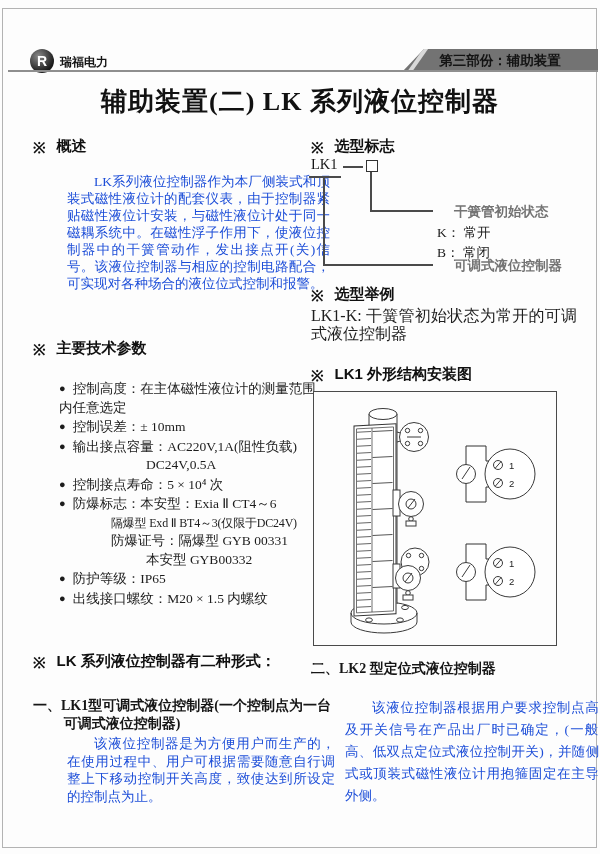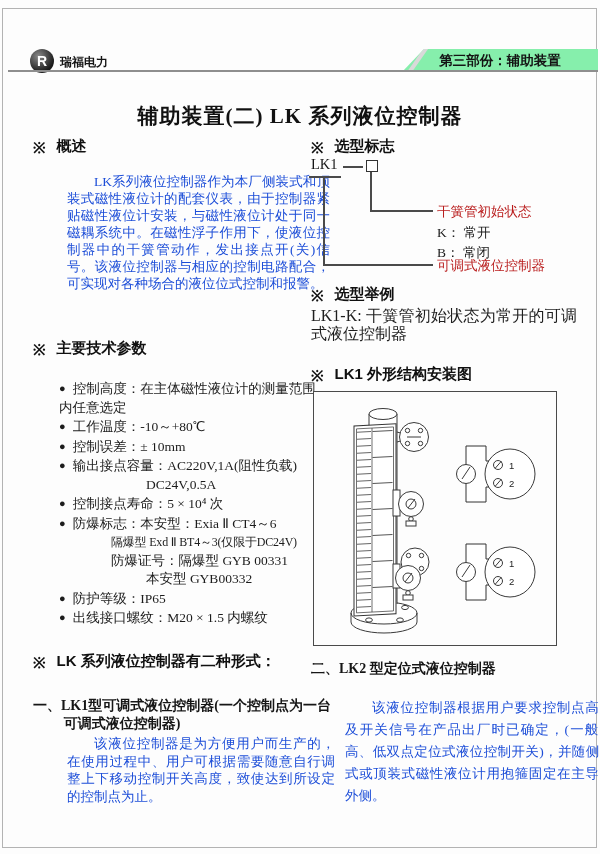--- a/index.html
+++ b/index.html
@@ -7,50 +7,50 @@
   #page{position:relative;width:600px;height:854px;background:#fdfdfd;overflow:hidden;}
   .page-border{position:absolute;left:2px;top:8px;width:593px;height:838px;border:1px solid #b3b3b3;}
 
   
   .logo-circle{position:absolute;left:30px;top:49px;width:24px;height:24px;border-radius:50%;
     background:radial-gradient(circle at 35% 30%, #8a8a8a, #1b1b1b 70%);
     display:flex;align-items:center;justify-content:center;
     color:#fff;font-family:"Liberation Sans",sans-serif;font-weight:bold;font-size:14px;}
   .company-name{position:absolute;left:60px;top:54px;font-family:"Liberation Sans",sans-serif;
     font-weight:bold;font-size:12px;color:#141414;}
-  .banner{position:absolute;left:402px;top:49px;width:196px;height:23px;background:#86efac;
+  .banner{position:absolute;left:402px;top:49px;width:196px;height:23px;background:#737373;
     clip-path:polygon(22px 0,100% 0,100% 100%,0 100%);
     display:flex;align-items:center;justify-content:center;
     font-family:"Liberation Sans",sans-serif;font-weight:bold;font-size:13.5px;color:#141414;}
   .banner::before{content:"";position:absolute;left:13px;top:0;bottom:0;width:5px;background:#d9d9d9;transform:skewX(-35deg);}
   .header-rule{position:absolute;left:8px;top:70px;width:590px;height:2px;background:#8e8e8e;}
 
-  .doc-title{position:absolute;left:0;right:0;top:102px;text-align:center;
-    font-weight:bold;font-size:21px;letter-spacing:1px;color:#111;}
+  .doc-title{position:absolute;left:0;right:0;top:84px;text-align:center;
+    font-weight:bold;font-size:26px;letter-spacing:1px;color:#111;}
 
   
   .sec-h{position:absolute;display:flex;gap:11px;font-family:"Liberation Sans",sans-serif;
     font-weight:bold;font-size:15px;color:#101010;}
 
   
   .para{position:absolute;font-size:13.5px;line-height:17px;text-align:justify;color:#1d4ed8;margin-left:34px;}
   .indent2{text-indent:2em;}
 
   
   .specs-list{position:absolute;left:33px;top:379px;width:268px;font-size:13.5px;line-height:18.5px;color:#1c1c1c;margin-left:26px;}
   .spec-item .bl{margin-right:7px;font-size:11px;vertical-align:1px;}
   .spec-sub-a{padding-left:52px;}
   .spec-sub-a.cond{font-size:12px;letter-spacing:-0.2px;}
   .spec-sub-b{padding-left:87px;}
 
   
   .ms-code{position:absolute;left:311px;top:156px;font-size:14.5px;color:#151515;}
   .ln{position:absolute;background:#4a4a4a;}
   .ms-square{position:absolute;left:366px;top:160px;width:10px;height:10px;border:1.5px solid #333;background:#fff;}
-  .ms-label{position:absolute;font-size:13.5px;font-weight:400;color:#b91c1c;}
+  .ms-label{position:absolute;font-size:13.5px;font-weight:700;color:#737373;margin-left:17px;}
   .ms-opt{position:absolute;font-size:13.5px;color:#1a1a1a;}
 
   .example-body{position:absolute;left:311px;top:307px;width:266px;font-size:16px;line-height:18px;text-align:justify;}
 
   .diagram-box{position:absolute;left:313px;top:391px;width:242px;height:253px;border:1.2px solid #4a4a4a;background:#fdfdfd;}
 
   .form-title{position:absolute;font-size:14px;font-weight:700;color:#161616;line-height:18px;}
   .hang{padding-left:2.2em;text-indent:-2.2em;}
 
   svg text{font-family:"Liberation Sans",sans-serif;font-size:9.5px;fill:#222;}
@@ -78,21 +78,20 @@
   </div>
   <div class="para indent2" style="left:33px;top:173px;width:263px;">LK系列液位控制器作为本厂侧装式和顶装式磁性液位计的配套仪表，由于控制器紧贴磁性液位计安装，与磁性液位计处于同一磁耦系统中。在磁性浮子作用下，使液位控制器中的干簧管动作，发出接点开(关)信号。该液位控制器与相应的控制电路配合，可实现对各种场合的液位位式控制和报警。</div>
 
   <div class="sec-h" style="left:33px;top:339px;">
     <span>※</span>
     <span>主要技术参数</span>
   </div>
 
   <div class="specs-list">
     <div class="spec-item"><span class="bl">●</span><span>控制高度：在主体磁性液位计的测量范围内任意选定</span></div>
-    <div class="spec-item"><span class="bl">●</span><span>工作温度：-10～+80℃</span></div>
     <div class="spec-item"><span class="bl">●</span><span>控制误差：± 10mm</span></div>
     <div class="spec-item"><span class="bl">●</span><span>输出接点容量：AC220V,1A(阻性负载)</span></div>
     <div class="spec-sub-b">DC24V,0.5A</div>
     <div class="spec-item"><span class="bl">●</span><span>控制接点寿命：5 × 10⁴ 次</span></div>
     <div class="spec-item"><span class="bl">●</span><span>防爆标志：本安型：Exia Ⅱ CT4～6</span></div>
     <div class="spec-sub-a cond">隔爆型 Exd Ⅱ BT4～3(仅限于DC24V)</div>
     <div class="spec-sub-a">防爆证号：隔爆型 GYB 00331</div>
     <div class="spec-sub-b">本安型 GYB00332</div>
     <div class="spec-item"><span class="bl">●</span><span>防护等级：IP65</span></div>
     <div class="spec-item"><span class="bl">●</span><span>出线接口螺纹：M20 × 1.5 内螺纹</span></div>

